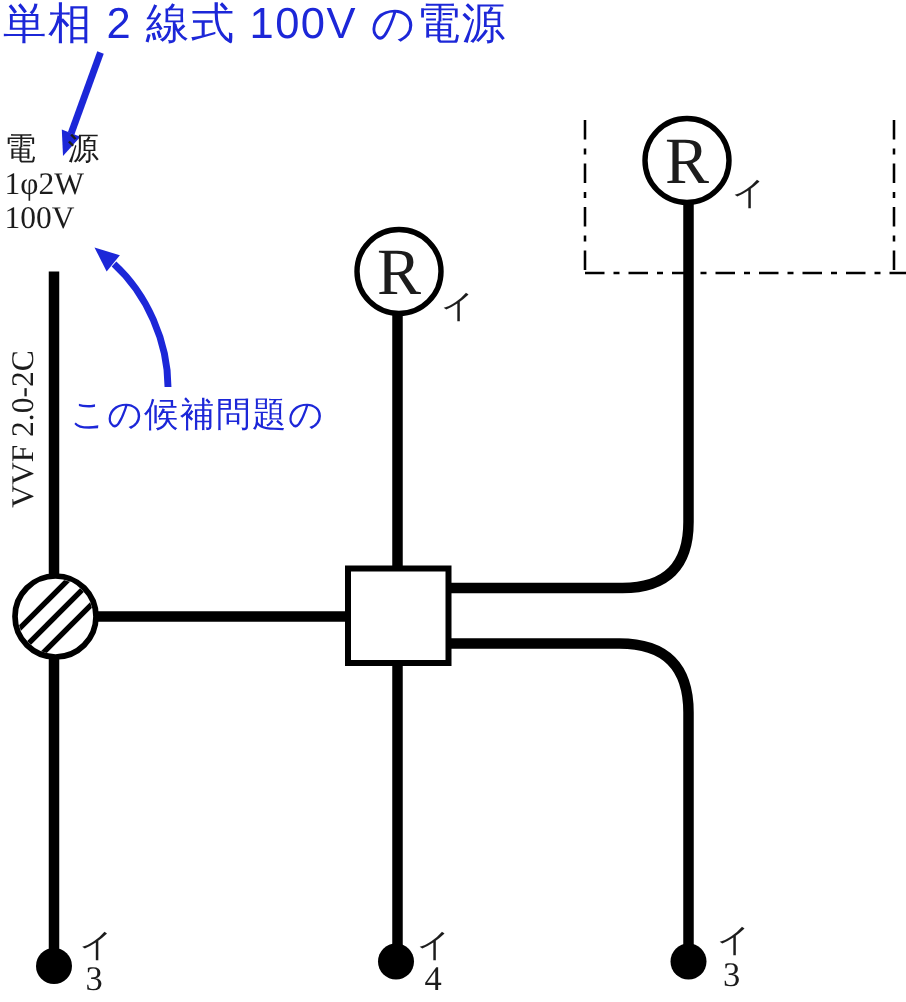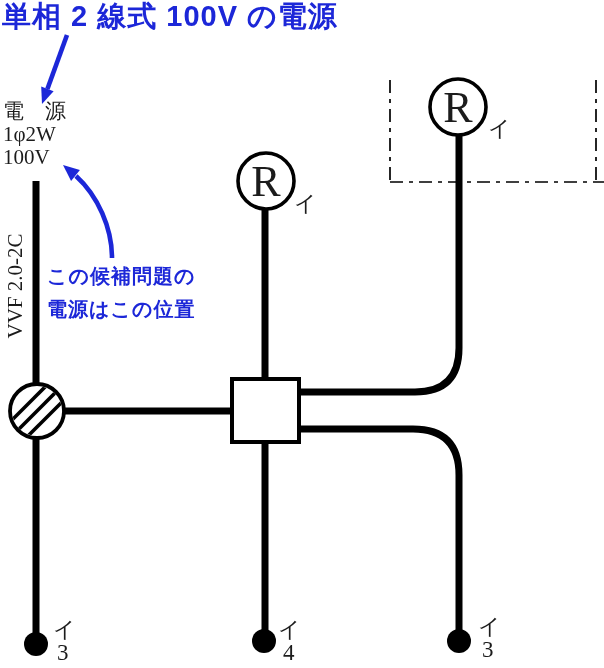--- a/index.html
+++ b/index.html
@@ -13,26 +13,26 @@
     width:604px;height:668px;
     background:#ffffff;
     overflow:hidden;
     font-family:"Liberation Serif", serif;
   }
   .stage svg{position:absolute;left:0;top:0;}
   .txt{position:absolute;white-space:pre;}
   .blue-note{
     color:var(--blue);
     font-family:"Liberation Sans", sans-serif;
-    font-weight:700;
+    font-weight:400;
   }
   .title{left:2px;top:0px;font-size:29px;line-height:32px;letter-spacing:1px;}
-  .note{left:47px;top:260px;font-size:20px;line-height:33px;letter-spacing:1px;}
+  .note{left:47px;top:260px;font-size:23px;line-height:33px;letter-spacing:1px;}
   .power-label{
-    left:3px;top:100px;
+    left:3px;top:88px;
     color:var(--ink);
     font-size:21px;line-height:23px;
   }
   .vvf{
     left:-55px;top:274px;width:140px;height:24px;line-height:24px;
     text-align:center;color:var(--ink);font-size:21px;
     transform:rotate(-90deg);
   }
   .omission{
     left:489px;top:147px;
@@ -104,21 +104,21 @@
       <path class="arrow-line" d="M67,35 L47.4,89"></path>
       <polygon class="arrow-head" points="42,104 41.2,86.4 53.6,91.2"></polygon>
     </g>
     <g>
       <path class="arrow-line" d="M112,258 C112,228 98,196 76,176"></path>
       <polygon class="arrow-head" points="63,165 79.9,170.1 71.1,181"></polygon>
     </g>
   </svg>
 
   <div class="txt blue-note title">単相 2 線式 100V の電源</div>
-  <div class="txt blue-note note"><span>この候補問題の</span><br><span>電源はこの位置</span></div>
+  <div class="txt blue-note note"><span>この候補問題の</span><br></div>
 
   <div class="txt power-label"><span>電　源</span><br><span>1φ2W</span><br><span>100V</span></div>
   <div class="txt vvf">VVF 2.0-2C</div>
 
 
   <div class="txt r-letter r-mid">R</div>
   <div class="txt r-letter r-top">R</div>
   <div class="txt tag tag-rmid">イ</div>
   <div class="txt tag tag-rtop">イ</div>
 

